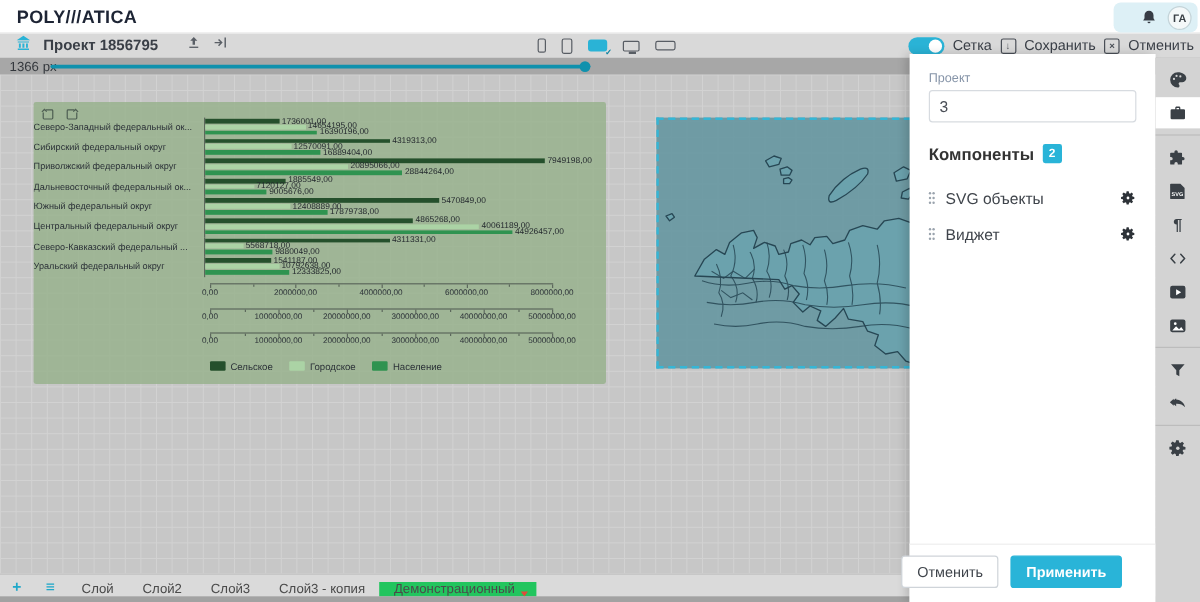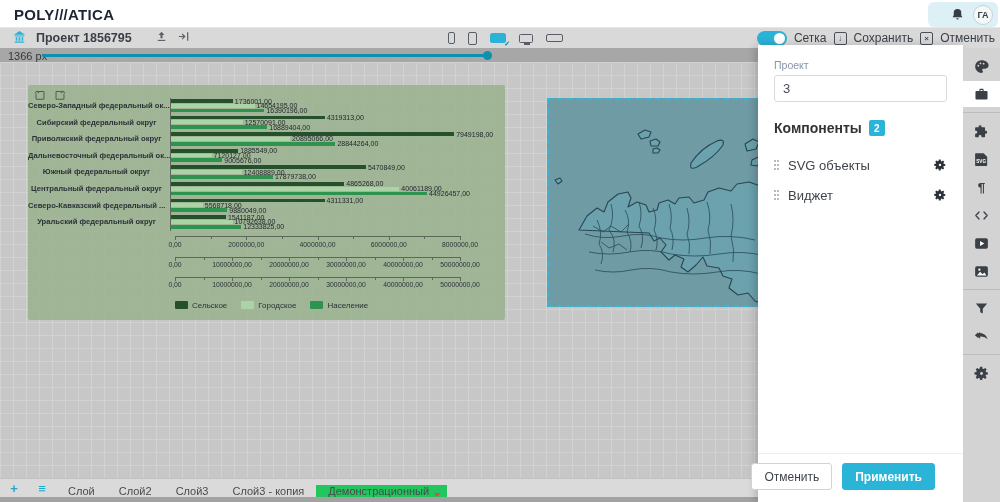--- a/index.html
+++ b/index.html
@@ -42,21 +42,21 @@
   .canvas{position:absolute;left:0;top:62px;width:1000px;height:416px;background-color:#c7c7c7;
     background-image:linear-gradient(#d2d2d2 1px,transparent 1px),linear-gradient(90deg,#d2d2d2 1px,transparent 1px);
     background-size:13px 13px;}
 
   
   .chart-widget{position:absolute;left:28px;top:85px;width:477px;height:235px;background:rgba(152,178,142,.86);border-radius:2px;overflow:hidden;z-index:6;}
   .cw-icons{position:absolute;left:6px;top:4px;display:flex;gap:8px;}
   .cw-icons svg{display:block;}
   .chart-rows{position:absolute;left:0;top:13px;width:477px;}
   .chart-row{display:flex;height:16.6px;}
-  .cat-label{width:142px;text-align:center;font-size:7.6px;line-height:16.6px;color:#2c3238;padding-right:5px;white-space:nowrap;overflow:hidden;font-weight:bold;}
+  .cat-label{width:142px;text-align:left;font-size:7.6px;line-height:16.6px;color:#2c3238;padding-right:5px;white-space:nowrap;overflow:hidden;}
   .bars{position:relative;width:300px;border-left:1px solid #5c685c;}
   .bar{position:absolute;left:0;height:3.8px;}
   .val{position:absolute;font-size:7px;line-height:7px;color:#23282d;white-space:nowrap;}
   .axis{position:absolute;left:147px;width:286px;border-top:1px solid #5c685c;height:13px;}
   .axis .tick{position:absolute;top:0;width:1px;height:3px;background:#5c685c;}
   .axis .tick.minor{height:2px;}
   .axis .tlab{position:absolute;top:3.5px;font-size:6.8px;color:#2c3238;transform:translateX(-50%);white-space:nowrap;}
   .legend{position:absolute;left:147px;top:216px;display:flex;gap:14px;align-items:center;}
   .legend .li{display:flex;align-items:flex-start;gap:4px;font-size:8px;color:#2c3238;}
   .legend .sw{width:13px;height:8px;border-radius:1px;}

